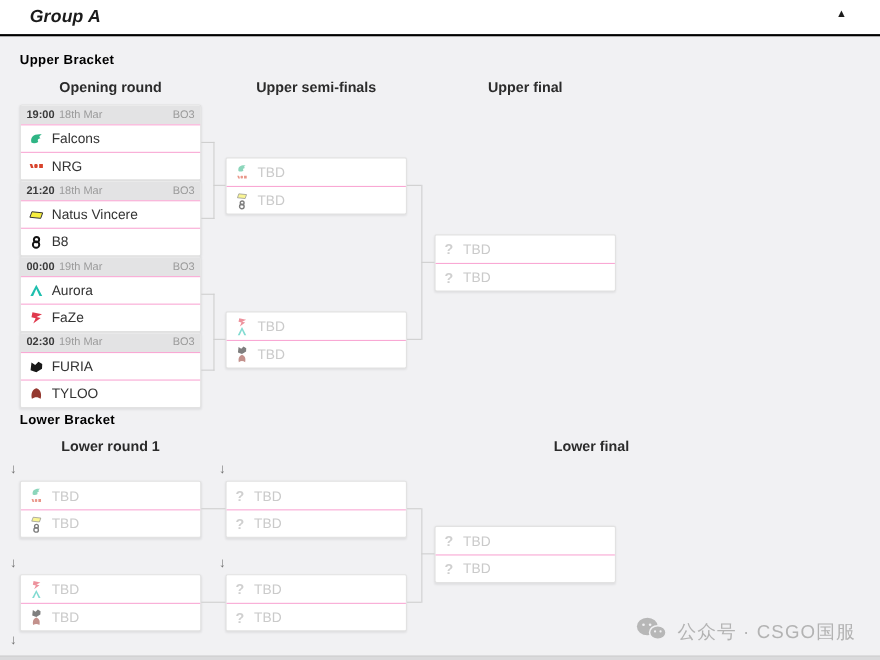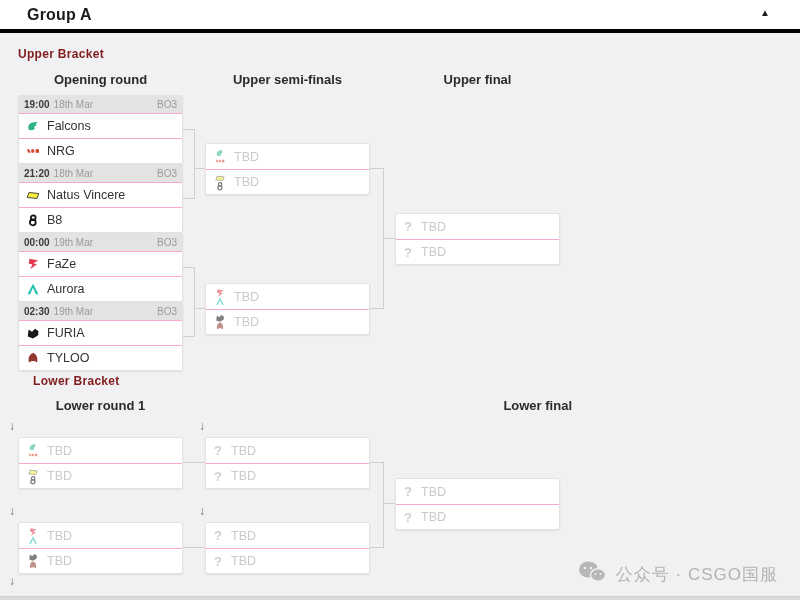--- a/index.html
+++ b/index.html
@@ -1,25 +1,25 @@
 <!DOCTYPE html>
 <html><head>
 <meta charset="utf-8">
 <style>
   html,body{margin:0;padding:0;background:#fff;}
   .stage{position:relative;width:800px;height:600px;overflow:hidden;
          background:#f1f1f3;font-family:"Liberation Sans",sans-serif;}
 
   
   .group-header{position:absolute;left:0;top:0;width:800px;height:33px;background:#fff;
-                border-bottom:4px solid #000000;display:flex;align-items:center;box-sizing:border-box;}
+                border-bottom:2px solid #000000;display:flex;align-items:center;box-sizing:border-box;font-style:italic;}
   .group-title{margin-left:27px;font-size:16px;font-weight:bold;color:#1b1b1b;letter-spacing:.2px;}
   .collapse-caret{position:absolute;right:30px;top:7px;font-size:10px;color:#1b1b1b;cursor:pointer;}
 
-  .section-label{position:absolute;font-size:12px;font-weight:bold;color:#7f1d1d;letter-spacing:.3px;}
+  .section-label{position:absolute;font-size:12px;font-weight:bold;color:#000000;letter-spacing:.3px;}
   .col-header{position:absolute;width:165px;text-align:center;font-size:13px;font-weight:bold;color:#2b2b2b;}
 
   
   .match{position:absolute;width:165px;background:#fff;border:1px solid #e2e2e2;border-radius:2px;
          box-sizing:border-box;box-shadow:0 1px 2px rgba(0,0,0,.07);cursor:pointer;}
   .match-header{height:17px;background:#e3e3e4;display:flex;align-items:center;gap:4px;
                 padding:0 5px;font-size:10px;box-sizing:border-box;}
   .m-time{font-weight:bold;color:#3a3a3a;}
   .m-date{color:#9a9a9a;}
   .m-format{margin-left:auto;color:#9a9a9a;}
@@ -115,32 +115,32 @@
 
   <div class="match" style="left:18px;top:233px;">
     <div class="match-header">
       <span class="m-time">00:00</span>
       <span class="m-date">19th Mar</span>
       <span class="m-format">BO3</span>
     </div>
     <div class="team-row">
       <span class="team-icon">
           <svg viewBox="0 0 14 14">
+            <path d="M7 1.8 12.4 12.2H9.9L7 5.8 4.1 12.2H1.6Z" fill="#1fbfae"></path>
+          </svg>
+        </span>
+      <span>Aurora</span>
+    </div>
+    <div class="team-row">
+      <span class="team-icon">
+          <svg viewBox="0 0 14 14">
             <path d="M3.5 1.8 12.2 3.6 7.2 6.2 11 7.2 4.2 12.2 6.4 7.4 2.6 6.4Z" fill="#e03a4e"></path>
           </svg>
         </span>
       <span>FaZe</span>
-    </div>
-    <div class="team-row">
-      <span class="team-icon">
-          <svg viewBox="0 0 14 14">
-            <path d="M7 1.8 12.4 12.2H9.9L7 5.8 4.1 12.2H1.6Z" fill="#1fbfae"></path>
-          </svg>
-        </span>
-      <span>Aurora</span>
     </div>
   </div>
 
   <div class="match" style="left:18px;top:302px;">
     <div class="match-header">
       <span class="m-time">02:30</span>
       <span class="m-date">19th Mar</span>
       <span class="m-format">BO3</span>
     </div>
     <div class="team-row">
@@ -235,21 +235,21 @@
   <div class="line" style="left:194px;top:168px;width:11px;height:1px;"></div>
   <div class="line" style="left:183px;top:267px;width:12px;height:1px;"></div>
   <div class="line" style="left:183px;top:336px;width:12px;height:1px;"></div>
   <div class="line" style="left:194px;top:267px;width:1px;height:70px;"></div>
   <div class="line" style="left:194px;top:308px;width:11px;height:1px;"></div>
   <div class="line" style="left:370px;top:168px;width:13px;height:1px;"></div>
   <div class="line" style="left:370px;top:308px;width:13px;height:1px;"></div>
   <div class="line" style="left:383px;top:168px;width:1px;height:141px;"></div>
   <div class="line" style="left:383px;top:238px;width:12px;height:1px;"></div>
 
-  <div class="section-label" style="left:18px;top:374px;margin-left:15px;">Lower Bracket</div>
+  <div class="section-label" style="left:18px;top:374px;">Lower Bracket</div>
   <div class="col-header" style="left:18px;top:398px;">Lower round 1</div>
   <div class="col-header" style="left:407px;top:398px;text-align:right;">Lower final</div>
 
   <div class="drop-arrow" style="left:9px;top:420px;">↓</div>
   <div class="drop-arrow" style="left:199px;top:420px;">↓</div>
   <div class="drop-arrow" style="left:9px;top:505px;">↓</div>
   <div class="drop-arrow" style="left:199px;top:505px;">↓</div>
   <div class="drop-arrow" style="left:9px;top:575px;">↓</div>
 
   <div class="match" style="left:18px;top:437px;">

